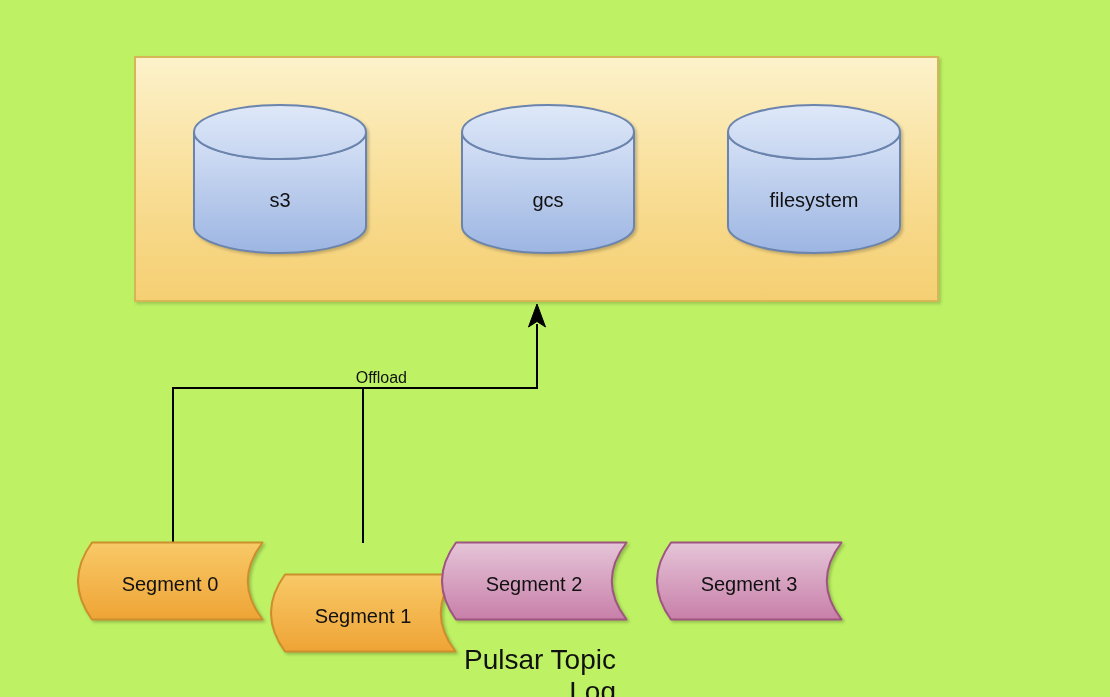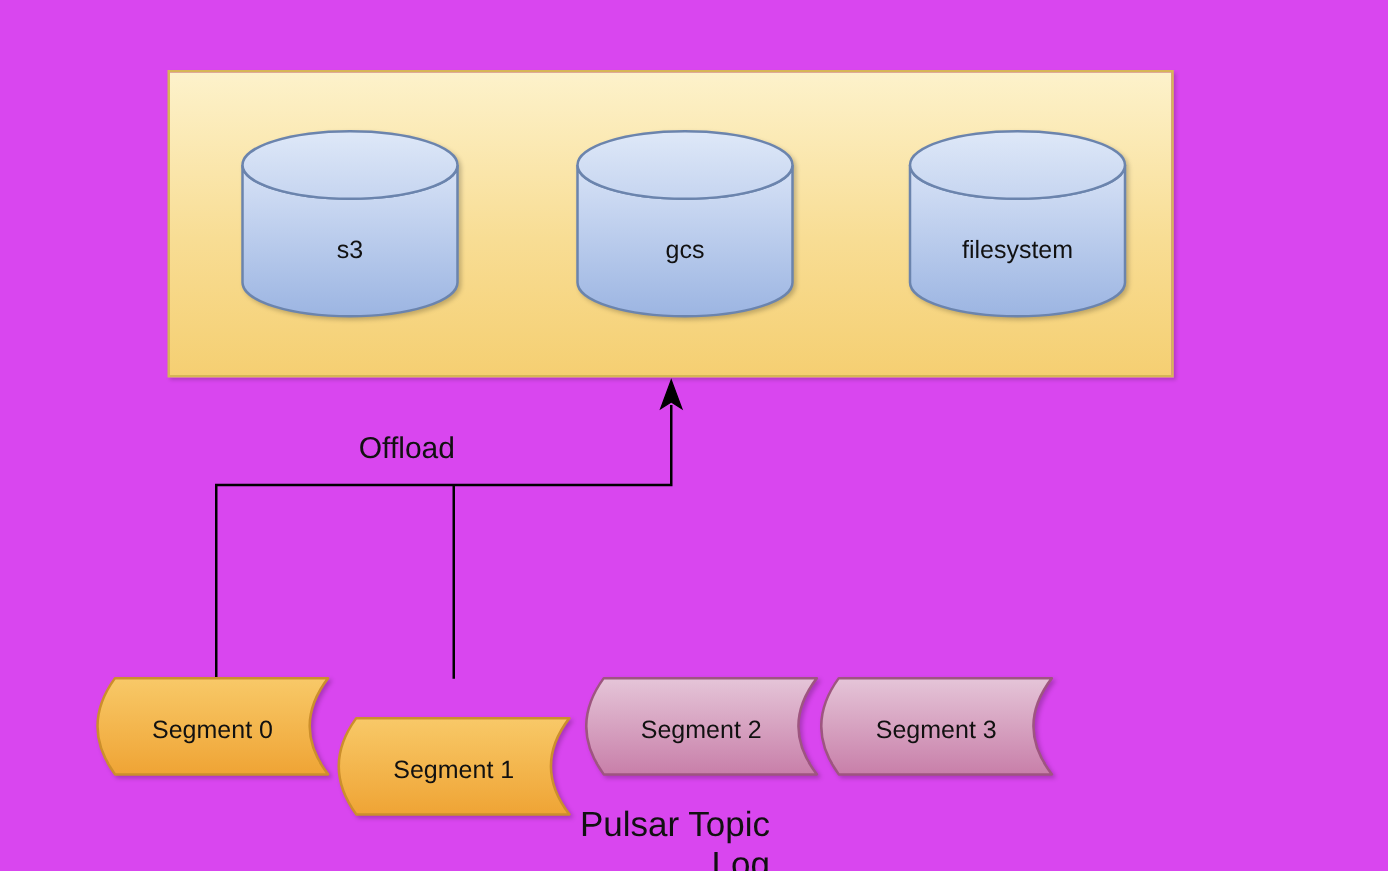--- a/index.html
+++ b/index.html
@@ -5,21 +5,21 @@
   html, body {
     margin: 0;
     padding: 0;
     background: #ffffff;
     font-family: "Liberation Sans", "DejaVu Sans", sans-serif;
   }
   .canvas {
     position: relative;
     width: 1110px;
     height: 697px;
-    background: #d946ef;
+    background: #bef264;
     overflow: hidden;
   }
 
   
   .storage-box {
     position: absolute;
     left: 134px;
     top: 56px;
     width: 805px;
     height: 246px;
@@ -63,24 +63,24 @@
     position: absolute;
     left: 0; top: 0;
     width: 1110px;
     height: 697px;
     pointer-events: none;
   }
 
   .offload-label {
     position: absolute;
     left: 287px;
-    top: 345px;
+    top: 369px;
     width: 120px;
-    text-align: left;
-    font-size: 24px;
+    text-align: right;
+    font-size: 16px;
     color: #111111;
   }
 
   
   .segment {
     position: absolute;
     top: 541px;
     width: 190px;
     height: 82px;
   }
@@ -97,21 +97,21 @@
     box-sizing: border-box;
     padding-top: 4px;
     display: flex;
     align-items: center;
     justify-content: center;
     font-size: 20px;
     color: #111111;
   }
   .seg-0 { left: 75px; }
   .seg-1 { left: 268px; margin-top: 32px; }
-  .seg-2 { left: 466px; }
+  .seg-2 { left: 439px; }
   .seg-3 { left: 654px; }
   .seg-4 { left: 847px; }
 
   .caption {
     position: absolute;
     left: 416px;
     top: 644px;
     width: 200px;
     text-align: right;
     font-size: 28px;

